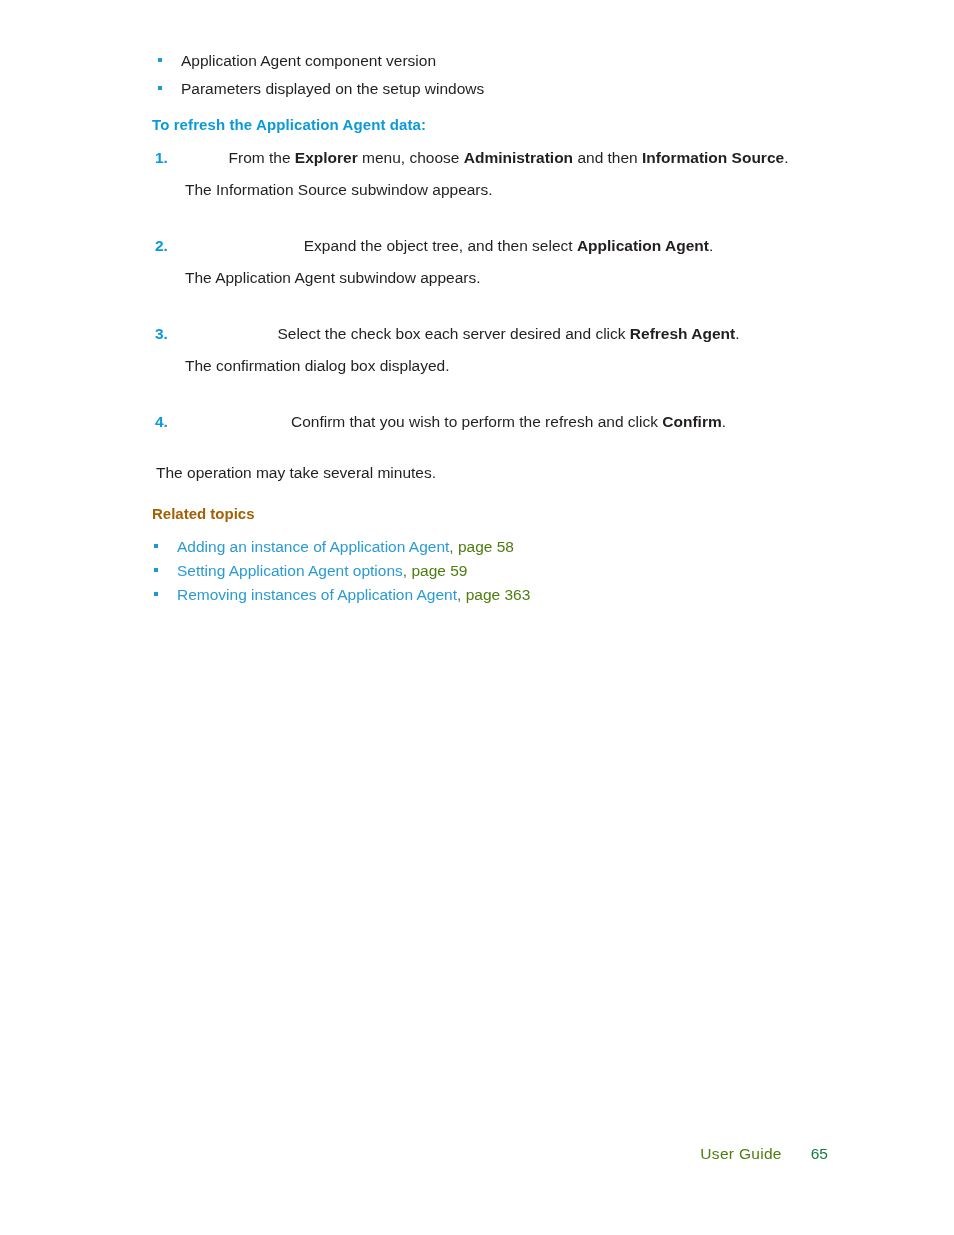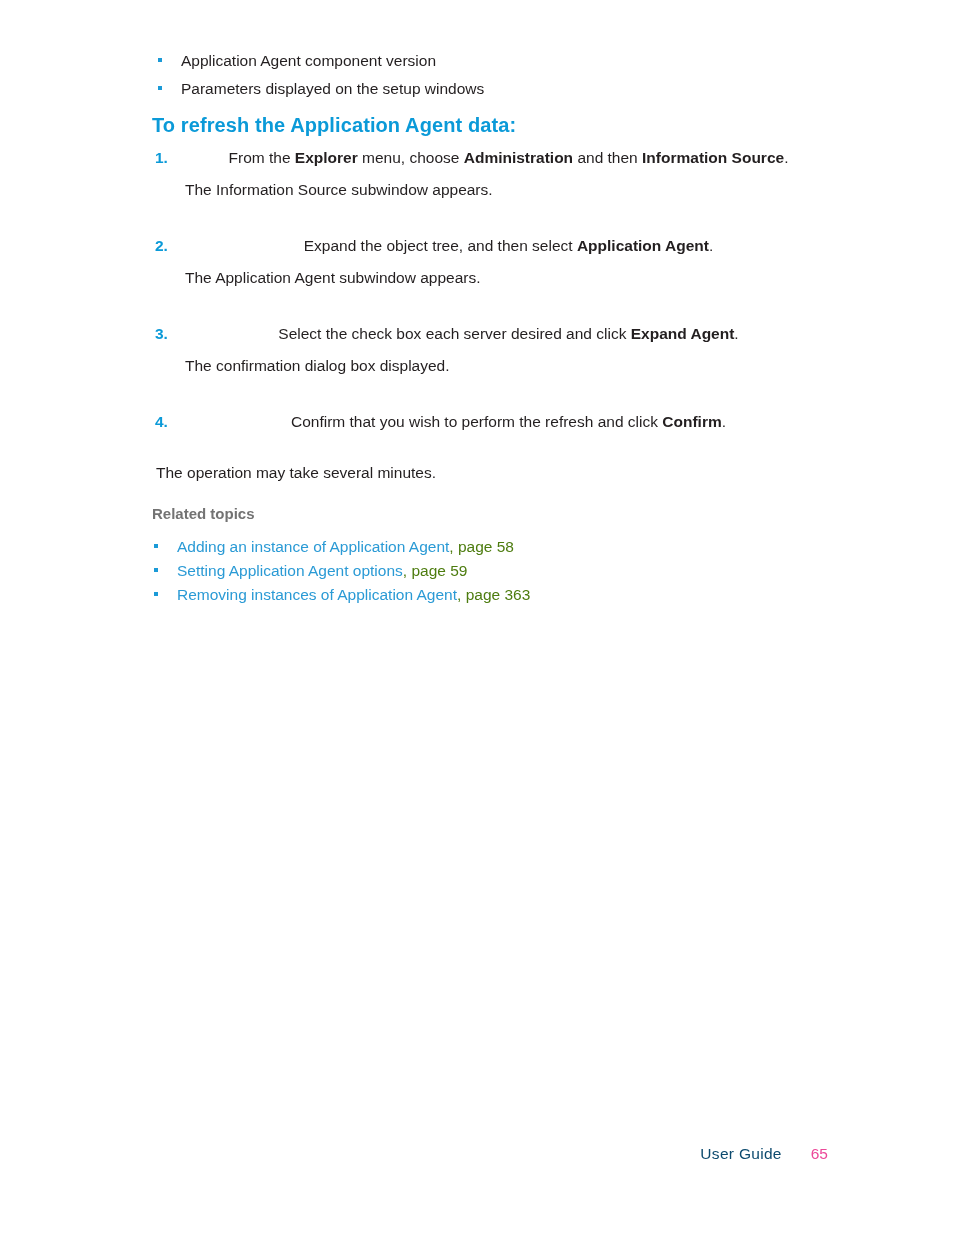--- a/index.html
+++ b/index.html
@@ -50,21 +50,21 @@
     left: 2px;
     top: 9px;
     width: 4px;
     height: 4px;
     background: #1b9ad7;
     display: block;
   }
 
   
   .section-heading {
-    font-size: 20px;
+    font-size: 15px;
     line-height: 24px;
     font-weight: bold;
     color: #0b9ad8;
     margin: 12px 0 9px 0;
     letter-spacing: 0.1px;
   }
 
   
   .steps {
     list-style: none;
@@ -113,21 +113,21 @@
     line-height: 24px;
     color: #231f20;
     margin: 27px 0 0 4px;
   }
 
   
   .related-heading {
     font-size: 15px;
     line-height: 22px;
     font-weight: bold;
-    color: #737373;
+    color: #a16207;
     margin: 18px 0 10px 0;
   }
   .related-list {
     list-style: none;
     margin: 0;
     padding: 0;
   }
   .related-item {
     position: relative;
     padding-left: 25px;
@@ -167,28 +167,28 @@
     position: absolute;
     right: 126px;
     top: 0;
     display: flex;
     align-items: baseline;
     white-space: nowrap;
   }
   .footer-label {
     font-size: 15.5px;
     line-height: 22px;
-    color: #0c4a6e;
+    color: #4d7c0f;
     letter-spacing: 0.3px;
     margin-left: 8px;
   }
   .footer-pagenum {
     font-size: 15.5px;
     line-height: 22px;
-    color: #ec4899;
+    color: #15803d;
     margin-left: 29px;
   }
 </style>
 </head>
 <body>
 
 <div class="page">
 
   <div class="content">
 
@@ -207,21 +207,21 @@
         </li>
         <div class="step-gap"></div>
         <li class="step">
           <span class="step-number">2.</span>
           <p class="step-text"><span>Expand the object tree, and then select </span><b>Application Agent</b><span>.</span></p>
           <p class="step-result">The Application Agent subwindow appears.</p>
         </li>
         <div class="step-gap"></div>
         <li class="step">
           <span class="step-number">3.</span>
-          <p class="step-text"><span>Select the check box each server desired and click </span><b>Expand Agent</b><span>.</span></p>
+          <p class="step-text"><span>Select the check box each server desired and click </span><b>Refresh Agent</b><span>.</span></p>
           <p class="step-result">The confirmation dialog box displayed.</p>
         </li>
         <div class="step-gap"></div>
         <li class="step">
           <span class="step-number">4.</span>
           <p class="step-text"><span>Confirm that you wish to perform the refresh and click </span><b>Confirm</b><span>.</span></p>
         </li>
       </ol>
 
     <p class="trailing-note">The operation may take several minutes.</p>

